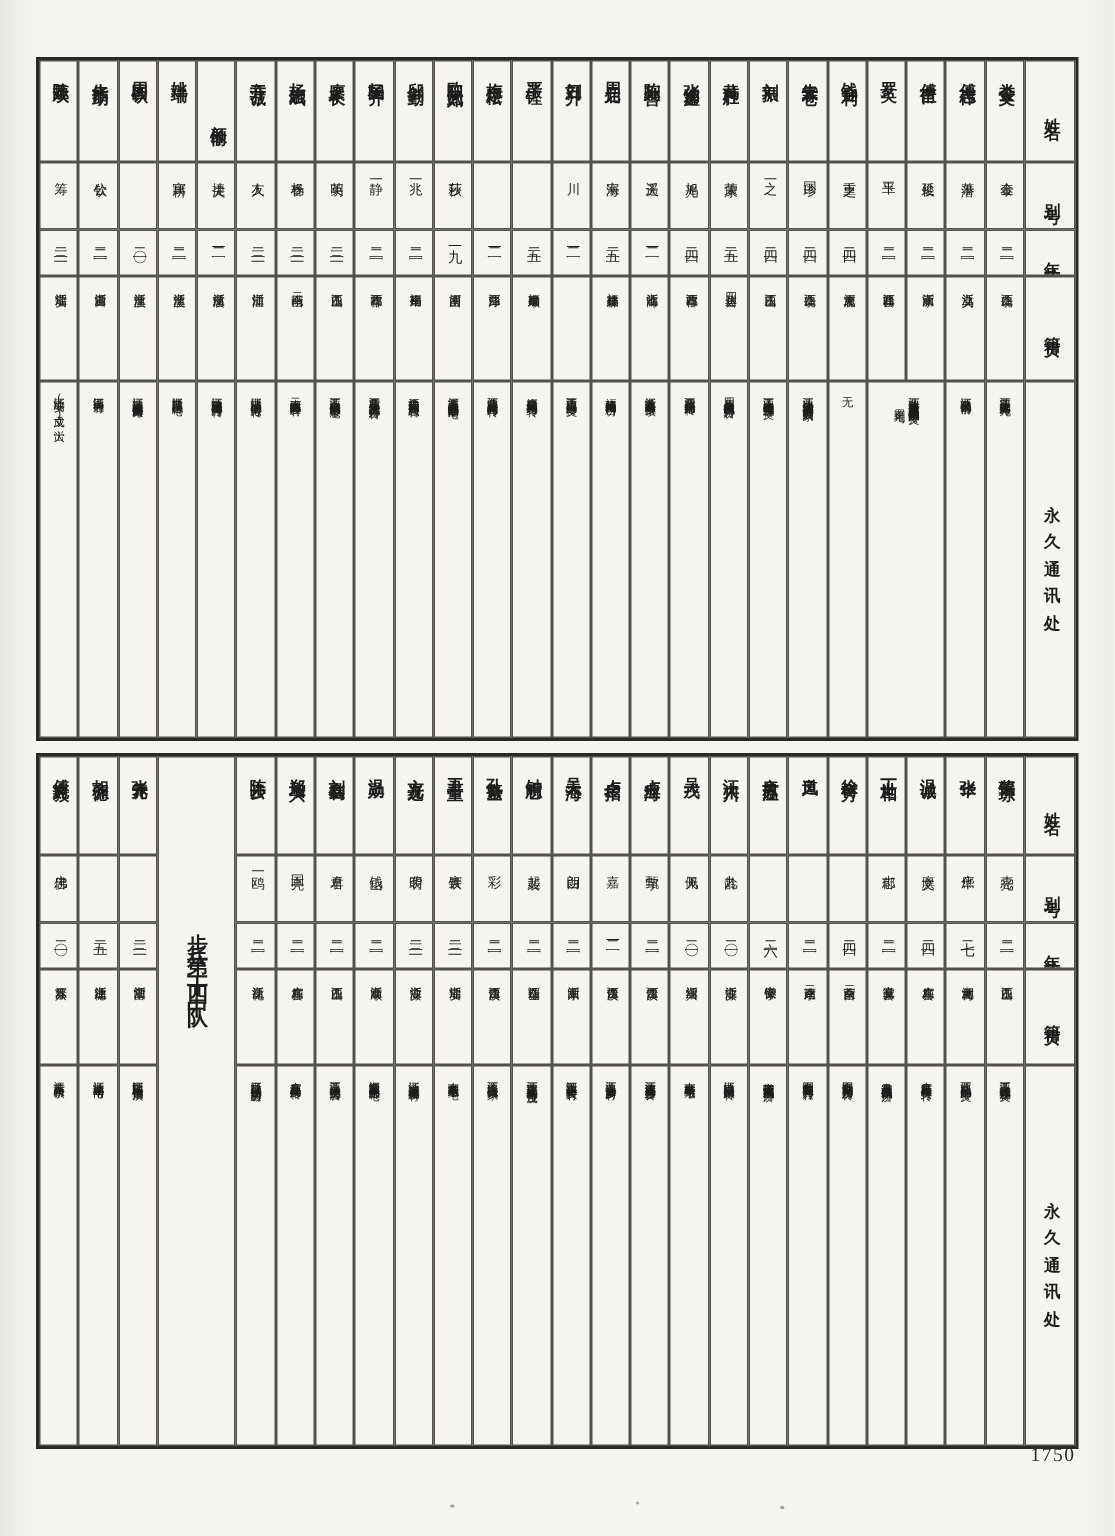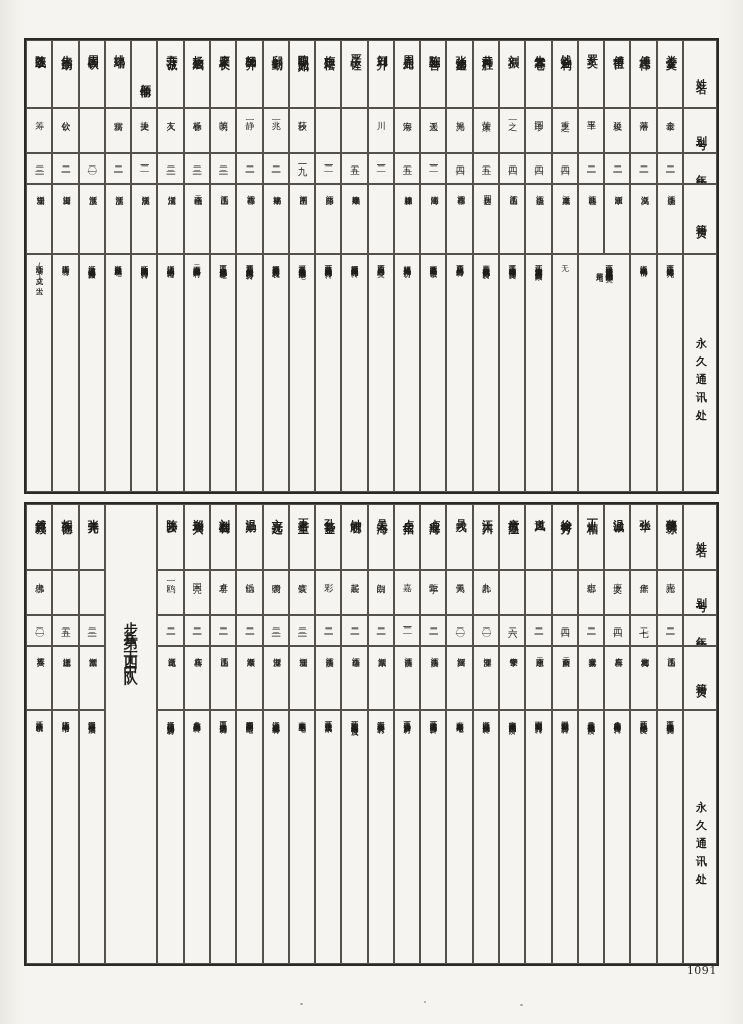--- a/index.html
+++ b/index.html
@@ -820,17 +820,17 @@
       <div class="cell c-age" style="grid-area: 3 / 26;">
         <span class="vt">二〇</span>
       </div>
       <div class="cell c-native" style="grid-area: 4 / 26;">
         <span class="vt">江苏泰兴</span>
       </div>
       <div class="cell c-address" style="grid-area: 5 / 26;">
         <span class="vt">江苏泰兴南桥镇</span>
       </div>
     </div>
-  <div class="page-number">1091</div>
+  <div class="page-number">1750</div>
   <div class="speck s1"></div>
   <div class="speck s2"></div>
   <div class="speck s3"></div>
 </div>
 
 </body></html>

